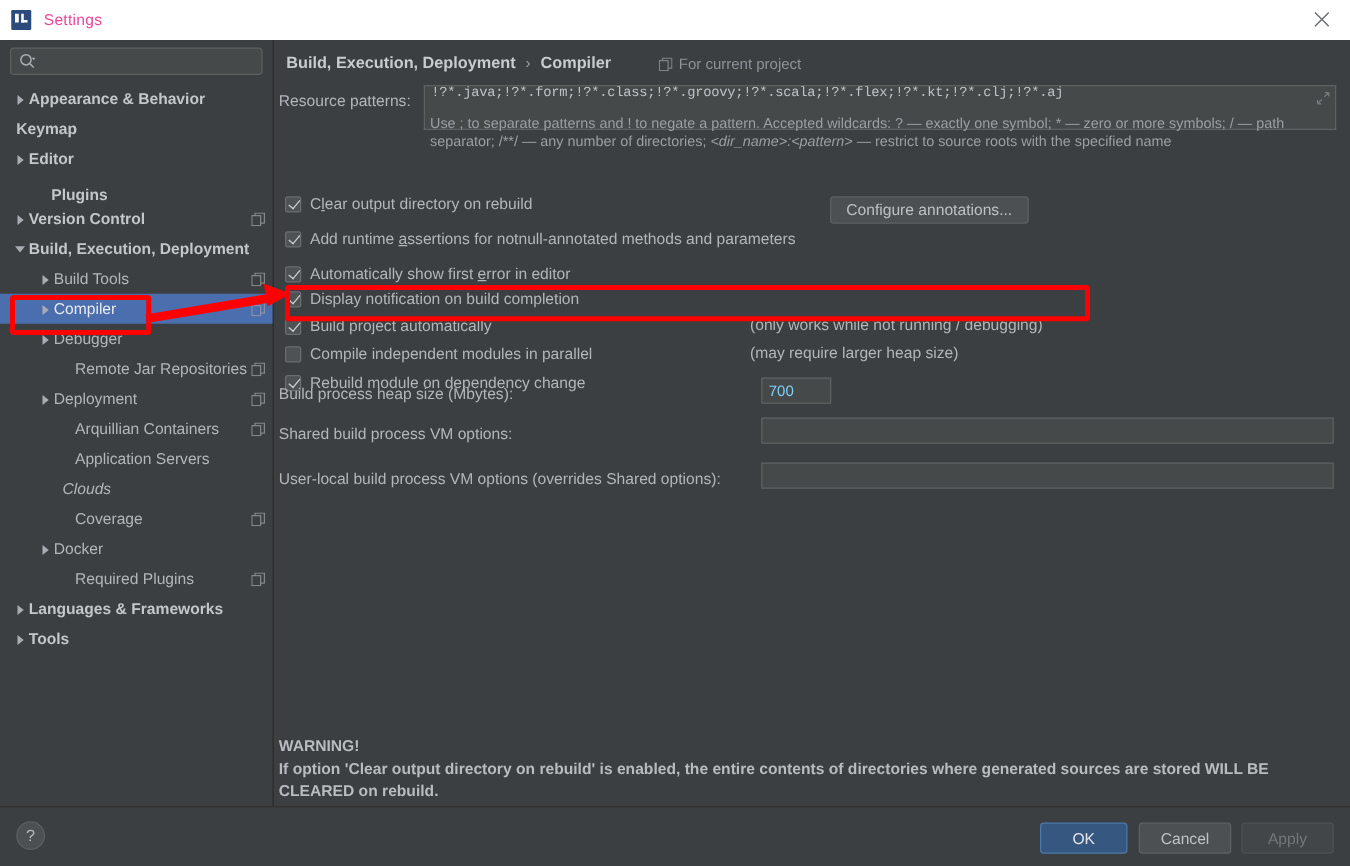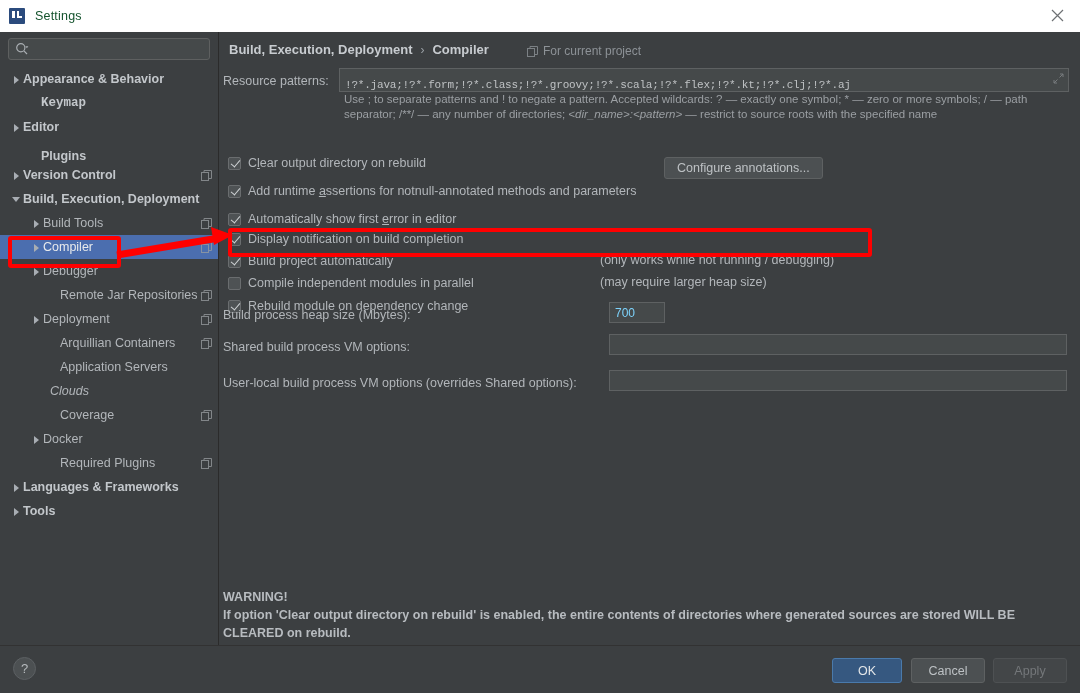--- a/index.html
+++ b/index.html
@@ -46,21 +46,21 @@
     position: absolute;
     left: 8px; top: 3px;
     width: 5px; height: 7px;
     border-left: 2px solid #fff;
     border-bottom: 2px solid #fff;
     box-sizing: border-box;
   }
   #title-text {
     margin-left: 10px;
     font-size: 12.5px;
-    color: #14532d;
+    color: #ec4899;
     letter-spacing: .2px;
   }
   #close-btn {
     position: absolute;
     right: 0; top: 0;
     width: 46px; height: 31px;
     display: flex; align-items: center; justify-content: center;
     cursor: pointer;
   }
   #close-btn svg { display: block; }
@@ -182,25 +182,25 @@
   .field-label {
     font-size: 12.5px;
     color: #b2b6ba;
     white-space: nowrap;
   }
 
   #res-label { position: absolute; left: 3px; top: 42px; }
   #res-field {
     position: absolute;
     left: 119px; top: 36px;
-    width: 730px; height: 24px;
+    width: 730px; height: 36px;
     background: #45494a;
     border: 1px solid #5e6162;
     box-sizing: border-box;
-    display: flex; align-items: flex-end;
+    display: flex; align-items: flex-start;
   }
   #res-value {
     border: 0; outline: 0; background: transparent;
     font-family: "Liberation Mono", monospace;
     font-size: 11px;
     color: #bfc2c4;
     margin-left: 5px;
     width: 700px;
     padding: 0;
     letter-spacing: -0.2px;
@@ -387,21 +387,21 @@
           <path d="M10.4 4.2 l3 0 l-1.5 2 z" fill="#a9aeb2"></path>
         </svg>
         <input id="search-input" type="text" placeholder="" style="">
       </div>
     </div>
     <div id="tree">
         <div class="tree-row bold" style="padding-left: 10px;">
           <span class="tree-arrow collapsed"></span>
           <span class="tree-label">Appearance &amp; Behavior</span>
         </div>
-        <div class="tree-row bold" style="padding-left: 28px; font-family: Liberation Mono, monospace;">
+        <div class="tree-row bold" style="">
           <span class="tree-arrow"></span>
           <span class="tree-label">Keymap</span>
         </div>
         <div class="tree-row bold" style="padding-left: 10px;">
           <span class="tree-arrow collapsed"></span>
           <span class="tree-label">Editor</span>
         </div>
         <div class="tree-row bold" style="padding-left: 28px; align-items: flex-end;">
           <span class="tree-arrow"></span>
           <span class="tree-label">Plugins</span>

